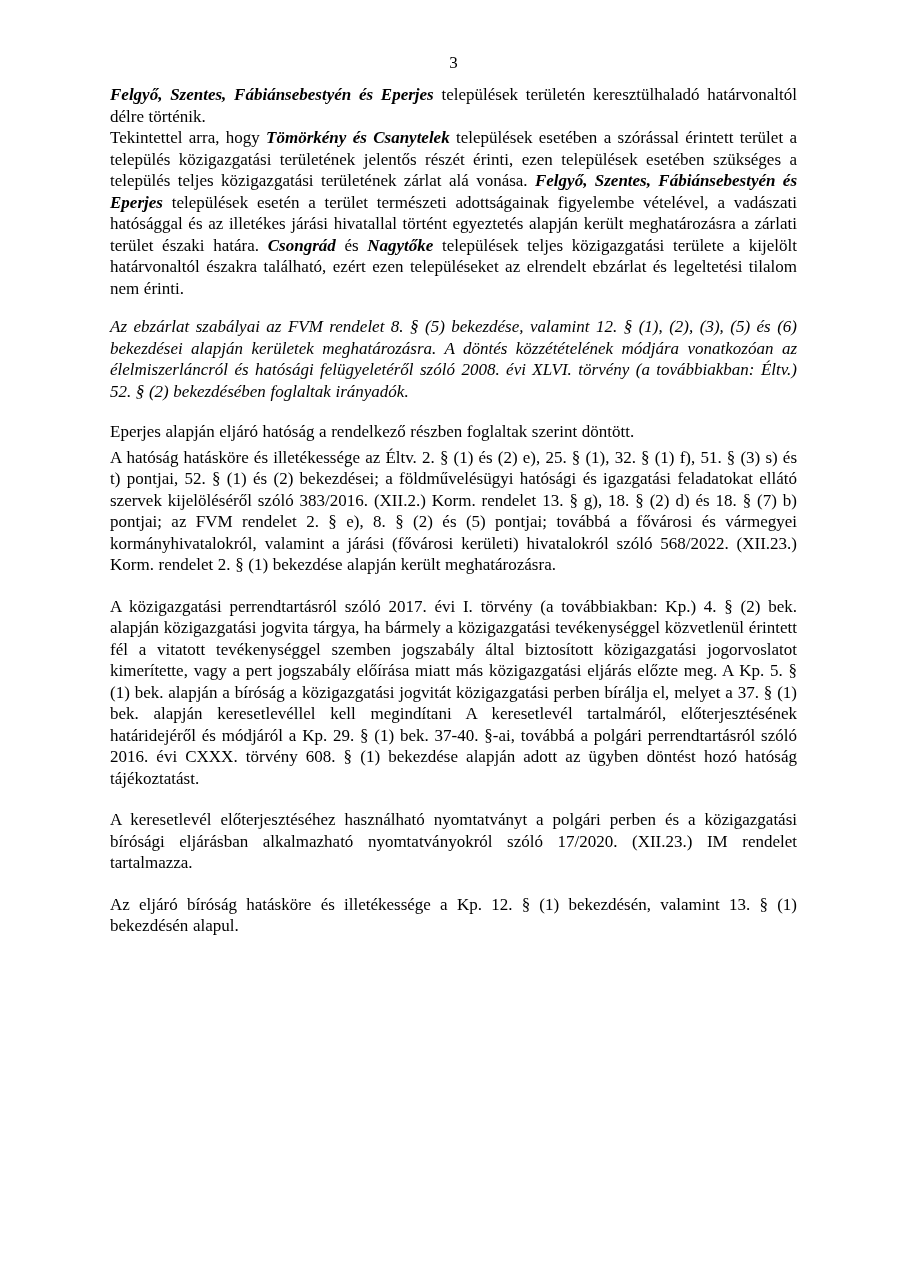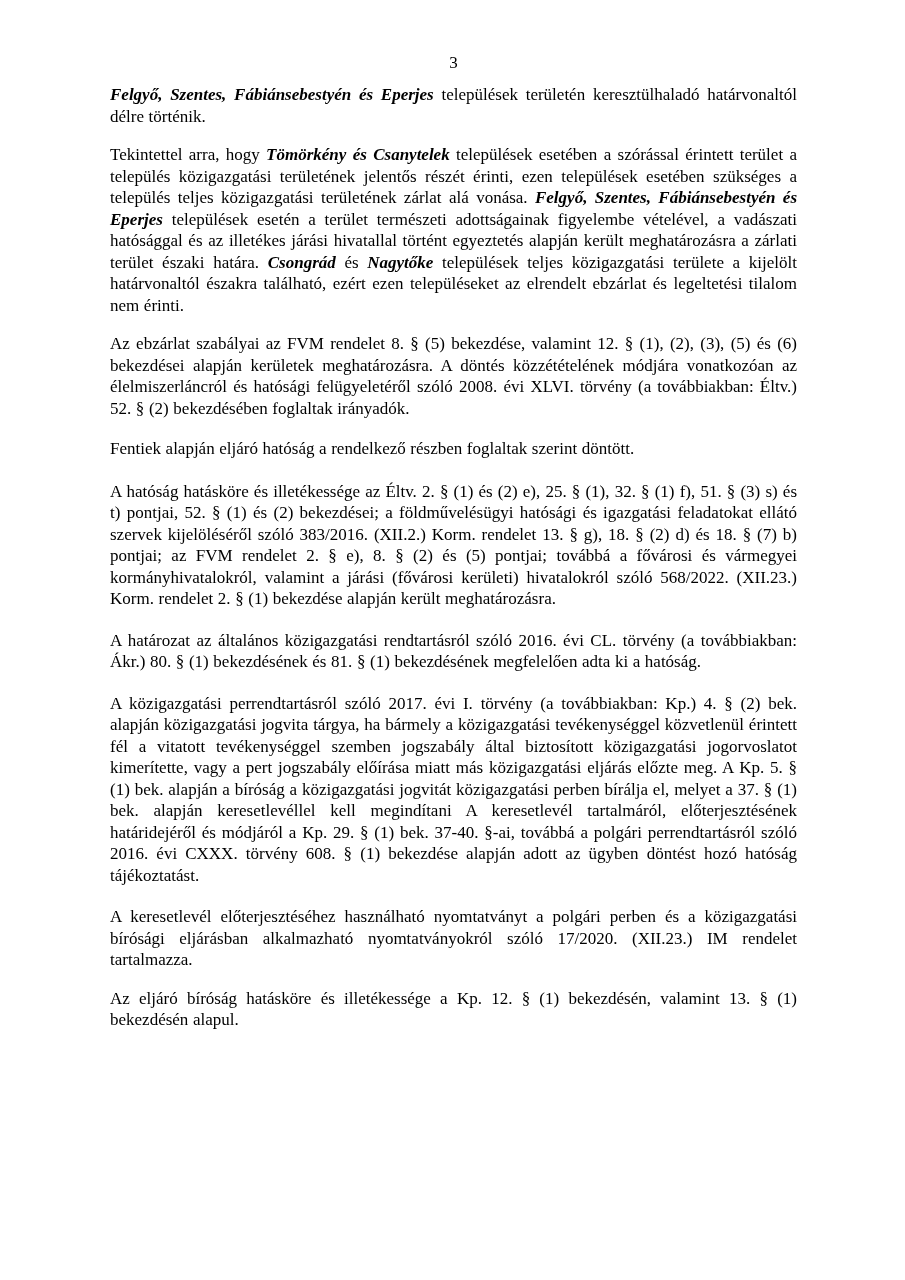--- a/index.html
+++ b/index.html
@@ -30,40 +30,39 @@
     padding-top: 84px;
   }
   .doc-body p {
     margin: 0;
     font-size: 17px;
     line-height: 21.5px;
     text-align: justify;
     word-spacing: 0.02em;
   }
   
-  .doc-body p:nth-of-type(2)  { margin-top: 17px; }
-  .doc-body p:nth-of-type(3)  { margin-top: 17px; }
+  .doc-body p:nth-of-type(2)  { }
+  .doc-body p:nth-of-type(3)  { margin-top: 17px; font-style: italic; }
   .doc-body p:nth-of-type(4)  { margin-top: 19px; }
-  .doc-body p:nth-of-type(5)  { margin-top: 21px; }
+  .doc-body p:nth-of-type(5)  { margin-top: 4px; }
   .doc-body p:nth-of-type(6)  { margin-top: 20px; }
   .doc-body p:nth-of-type(7)  { margin-top: 20px; }
   .doc-body p:nth-of-type(8)  { margin-top: 20px; }
   .doc-body p:nth-of-type(9)  { margin-top: 17px; }
   .doc-body p:nth-of-type(10) { margin-top: 20px; font-style: italic; }
   .bi { font-weight: bold; font-style: italic; }
 </style>
 </head>
 <body>
 
 <div class="page">
   <div class="page-number">3</div>
   <div class="doc-body">
       <p><span class="bi">Felgyő, Szentes, Fábiánsebestyén és Eperjes</span><span> települések területén keresztülhaladó határvonaltól délre történik.</span></p>
       <p><span>Tekintettel arra, hogy </span><span class="bi">Tömörkény és Csanytelek</span><span> települések esetében a szórással érintett terület a település közigazgatási területének jelentős részét érinti, ezen települések esetében szükséges a település teljes közigazgatási területének zárlat alá vonása. </span><span class="bi">Felgyő, Szentes, Fábiánsebestyén és Eperjes</span><span> települések esetén a terület természeti adottságainak figyelembe vételével, a vadászati hatósággal és az illetékes járási hivatallal történt egyeztetés alapján került meghatározásra a zárlati terület északi határa. </span><span class="bi">Csongrád</span><span> és </span><span class="bi">Nagytőke</span><span> települések teljes közigazgatási területe a kijelölt határvonaltól északra található, ezért ezen településeket az elrendelt ebzárlat és legeltetési tilalom nem érinti.</span></p>
       <p><span>Az ebzárlat szabályai az FVM rendelet 8. § (5) bekezdése, valamint 12. § (1), (2), (3), (5) és (6) bekezdései alapján kerületek meghatározásra. A döntés közzétételének módjára vonatkozóan az élelmiszerláncról és hatósági felügyeletéről szóló 2008. évi XLVI. törvény (a továbbiakban: Éltv.) 52. § (2) bekezdésében foglaltak irányadók.</span></p>
-      <p><span>Fentiek alapján eljáró hatóság a rendelkező részben foglaltak szerint döntött.</span></p>
+      <p><span>Eperjes alapján eljáró hatóság a rendelkező részben foglaltak szerint döntött.</span></p>
       <p><span>A hatóság hatásköre és illetékessége az Éltv. 2. § (1) és (2) e), 25. § (1), 32. § (1) f), 51. § (3) s) és t) pontjai, 52. § (1) és (2) bekezdései; a földművelésügyi hatósági és igazgatási feladatokat ellátó szervek kijelöléséről szóló 383/2016. (XII.2.) Korm. rendelet 13. § g), 18. § (2) d) és 18. § (7) b) pontjai; az FVM rendelet 2. § e), 8. § (2) és (5) pontjai; továbbá a fővárosi és vármegyei kormányhivatalokról, valamint a járási (fővárosi kerületi) hivatalokról szóló 568/2022. (XII.23.) Korm. rendelet 2. § (1) bekezdése alapján került meghatározásra.</span></p>
-      <p><span>A határozat az általános közigazgatási rendtartásról szóló 2016. évi CL. törvény (a továbbiakban: Ákr.) 80. § (1) bekezdésének és 81. § (1) bekezdésének megfelelően adta ki a hatóság.</span></p>
       <p><span>A közigazgatási perrendtartásról szóló 2017. évi I. törvény (a továbbiakban: Kp.) 4. § (2) bek. alapján közigazgatási jogvita tárgya, ha bármely a közigazgatási tevékenységgel közvetlenül érintett fél a vitatott tevékenységgel szemben jogszabály által biztosított közigazgatási jogorvoslatot kimerítette, vagy a pert jogszabály előírása miatt más közigazgatási eljárás előzte meg. A Kp. 5. § (1) bek. alapján a bíróság a közigazgatási jogvitát közigazgatási perben bírálja el, melyet a 37. § (1) bek. alapján keresetlevéllel kell megindítani A keresetlevél tartalmáról, előterjesztésének határidejéről és módjáról a Kp. 29. § (1) bek. 37-40. §-ai, továbbá a polgári perrendtartásról szóló 2016. évi CXXX. törvény 608. § (1) bekezdése alapján adott az ügyben döntést hozó hatóság tájékoztatást.</span></p>
       <p><span>A keresetlevél előterjesztéséhez használható nyomtatványt a polgári perben és a közigazgatási bírósági eljárásban alkalmazható nyomtatványokról szóló 17/2020. (XII.23.) IM rendelet tartalmazza.</span></p>
       <p><span>Az eljáró bíróság hatásköre és illetékessége a Kp. 12. § (1) bekezdésén, valamint 13. § (1) bekezdésén alapul.</span></p>
     </div>
 </div>
 
 </body></html>

